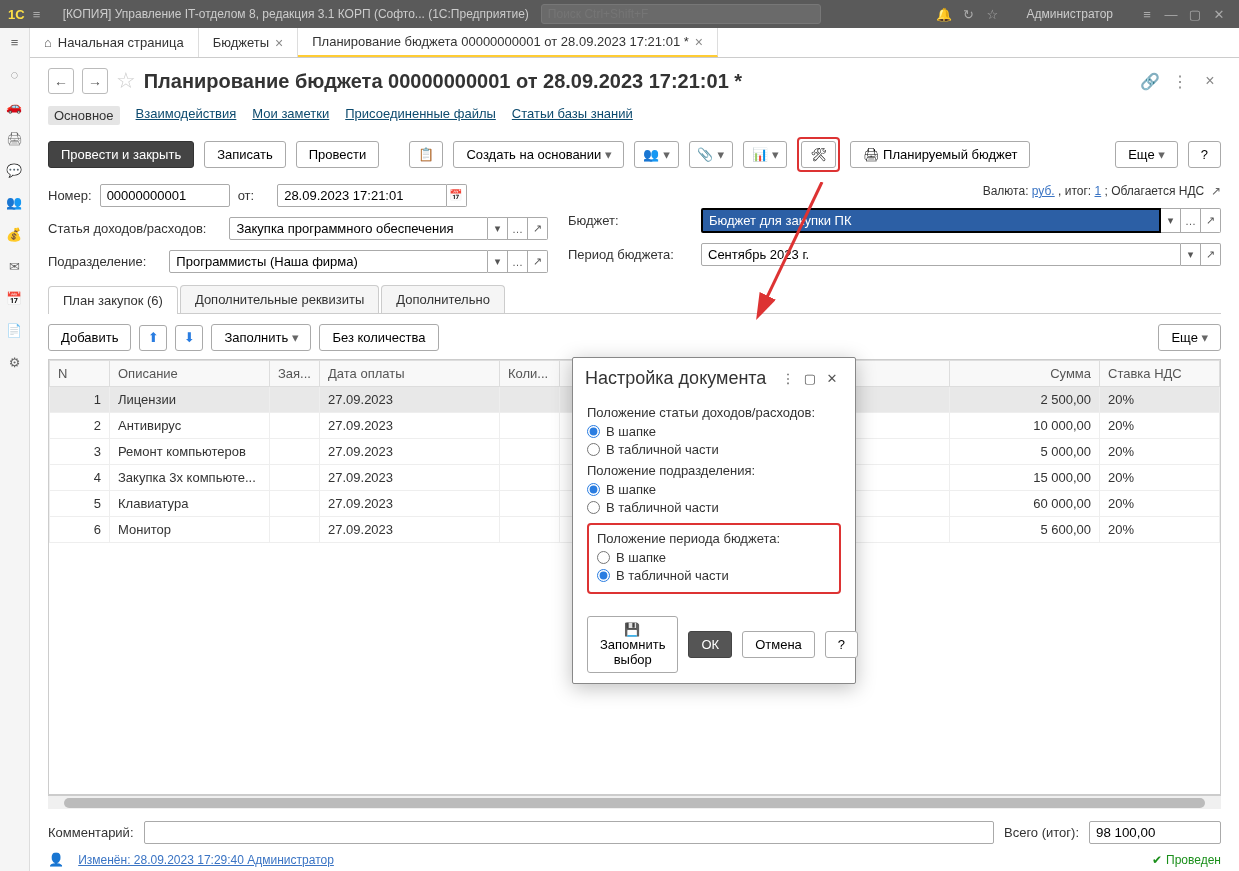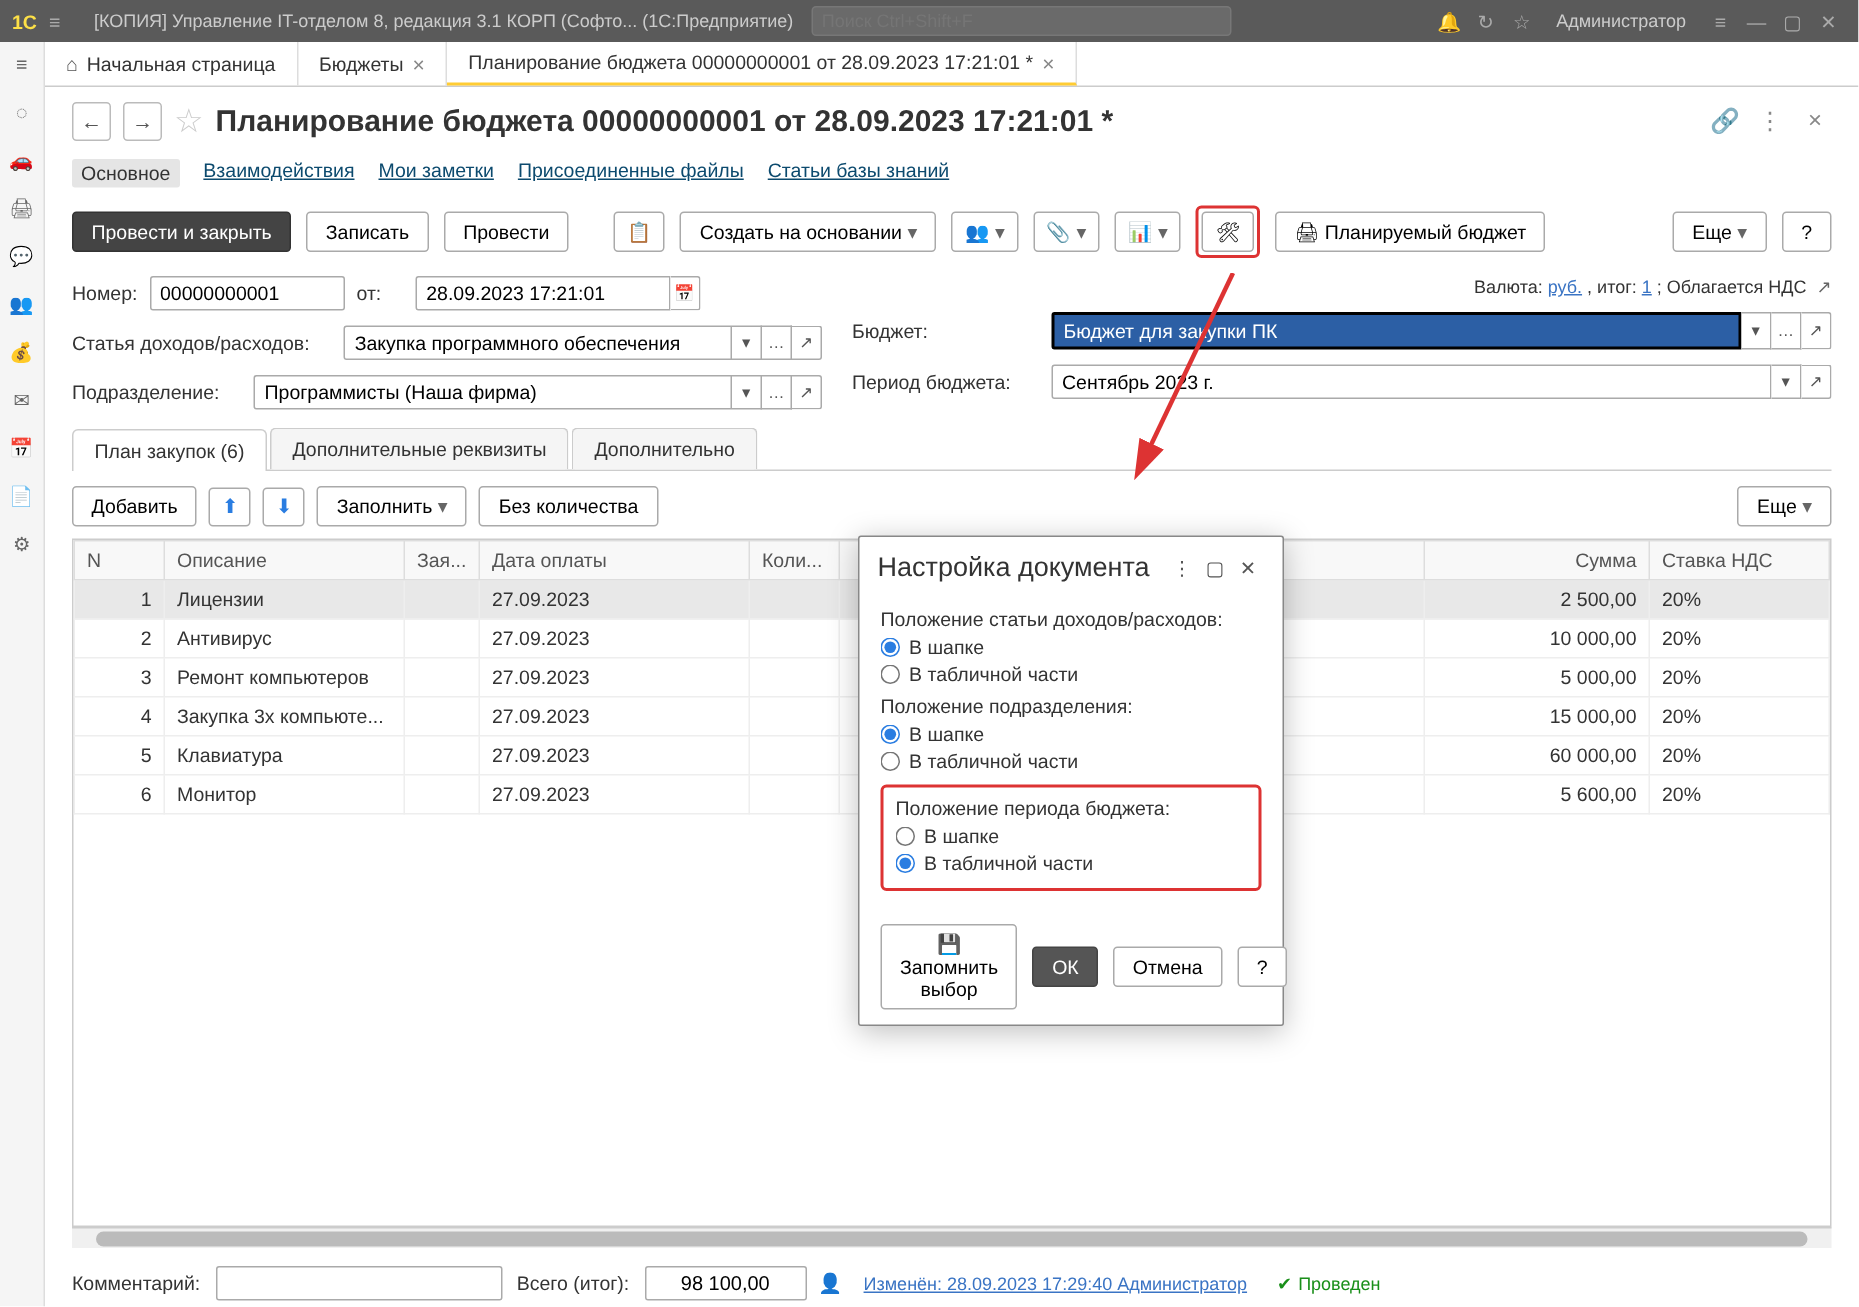--- a/index.html
+++ b/index.html
@@ -7,21 +7,21 @@
 
 
 .title-bar { height: 28px; background: #5a5a5a; display: flex; align-items: center; padding: 0 8px; color: #ccc; }
 .title-bar .logo { color: #fde047; font-weight: bold; margin-right: 8px; }
 .title-bar .hamburger { width: 20px; cursor: pointer; margin-right: 10px; color: #aaa; }
 .title-bar .app-title { flex: 0 0 auto; font-size: 12px; color: #ccc; }
 .title-bar .search { margin-left: 12px; width: 280px; }
 .title-bar .search input { width: 100%; background: #6a6a6a; border: 1px solid #777; border-radius: 3px; color: #bbb; padding: 2px 6px; font-size: 12px; }
 .title-bar .spacer { flex: 1; }
 .title-bar .icon-btn { width: 24px; text-align: center; cursor: pointer; color: #aaa; }
-.title-bar .user-label { font-size: 12px; margin: 0 11px; }
+.title-bar .user-label { font-size: 12px; margin: 0 22px; }
 
 
 .main-wrap { display: flex; height: calc(871px - 28px); }
 .left-rail { width: 48px; background: #f5f5f5; border-right: 1px solid #ddd; display: flex; flex-direction: column; align-items: center; padding-top: 4px; gap: 12px; }
 .left-rail .rail-icon { width: 20px; height: 20px; color: #666; cursor: pointer; display:flex; align-items:center; justify-content:center;}
 
 .content { flex: 1; display: flex; flex-direction: column; background: #fff; }
 
 
 .tabs-row { height: 30px; display: flex; border-bottom: 1px solid #ccc; font-size: 13px; }
@@ -85,24 +85,24 @@
 .table-wrap { margin-top: 8px; border: 1px solid #ccc; flex: 1; overflow: hidden; position: relative; }
 .table-wrap table { width: 100%; border-collapse: collapse; font-size: 13px; }
 .table-wrap th { background: #f8f8f8; border: 1px solid #ddd; padding: 5px 8px; text-align: left; font-weight: normal; color: #555; }
 .table-wrap td { border: 1px solid #eee; padding: 5px 8px; }
 .table-wrap tr.sel td { background: #e8e8e8; }
 .table-wrap td.num { text-align: right; }
 .hscroll { height: 14px; background: #f0f0f0; border-top: 1px solid #ccc; position:relative; }
 .hscroll .thumb { position:absolute; left:16px; right:16px; top:2px; height:10px; background:#bbb; border-radius:5px; }
 
 
-.footer { padding: 12px 0 4px 0; display:flex; gap:8px; }
+.footer { padding: 12px 0 4px 0; display:flex; flex-direction:column; gap:8px; }
 .footer-row { display: flex; align-items: center; gap: 10px; }
 .comment-input { flex: 1; border: 1px solid #aaa; border-radius: 2px; padding: 3px 6px; }
-.total-box { width: 108px; border: 1px solid #aaa; border-radius: 2px; padding: 3px 6px; text-align: center; }
+.total-box { width: 132px; border: 1px solid #aaa; border-radius: 2px; padding: 3px 6px; }
 .modified { color: #3a74c4; text-decoration: underline; font-size: 12px; cursor:pointer;}
 .status-ok { color: #1a8f1a; font-size: 12px; display:flex; align-items:center; gap:4px;}
 
 
 .dialog { position: absolute; left: 572px; top: 310px; width: 284px; background: #fff; border: 1px solid #888; box-shadow: 0 4px 20px rgba(0,0,0,0.25); border-radius: 2px; margin-top: 47px; }
 .dialog-head { display: flex; align-items: center; padding: 10px 12px; }
 .dialog-title { font-size: 18px; flex: 1; }
 .dialog-head .dh-btn { width: 22px; text-align: center; cursor: pointer; color: #555; }
 .dialog-body { padding: 0 14px 12px 14px; font-size: 13px; }
 .opt-group { margin-top: 6px; }

